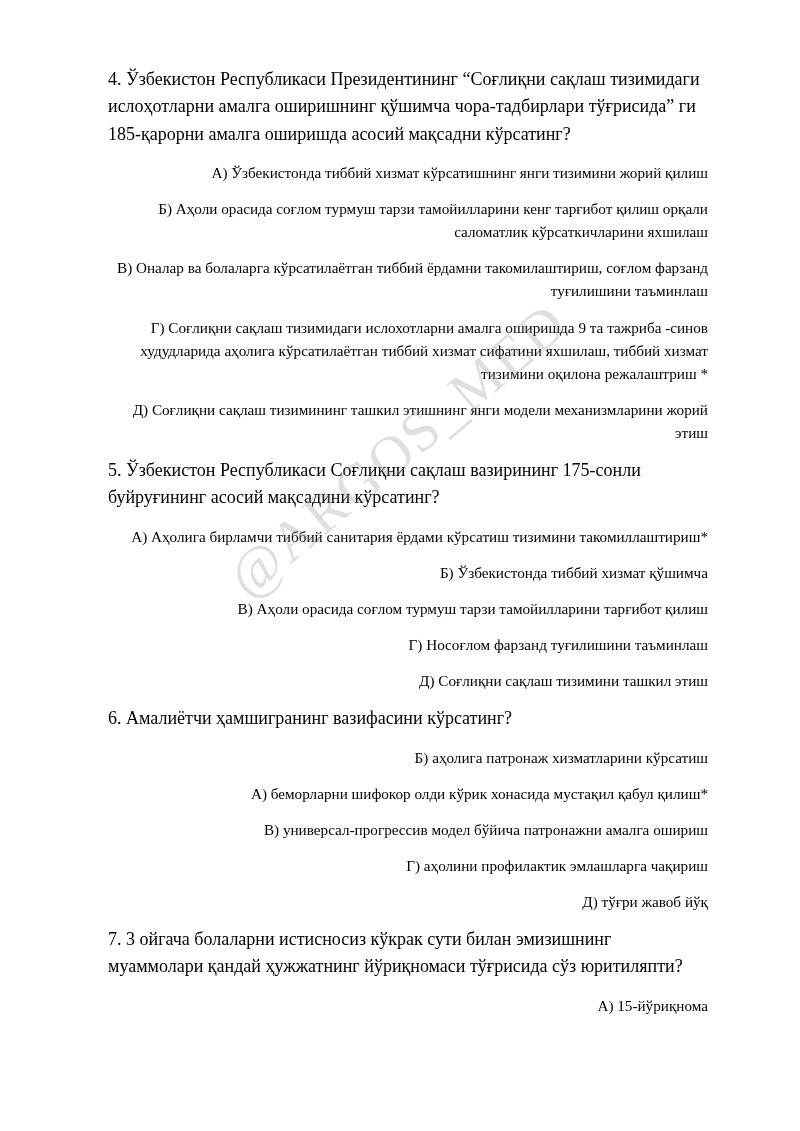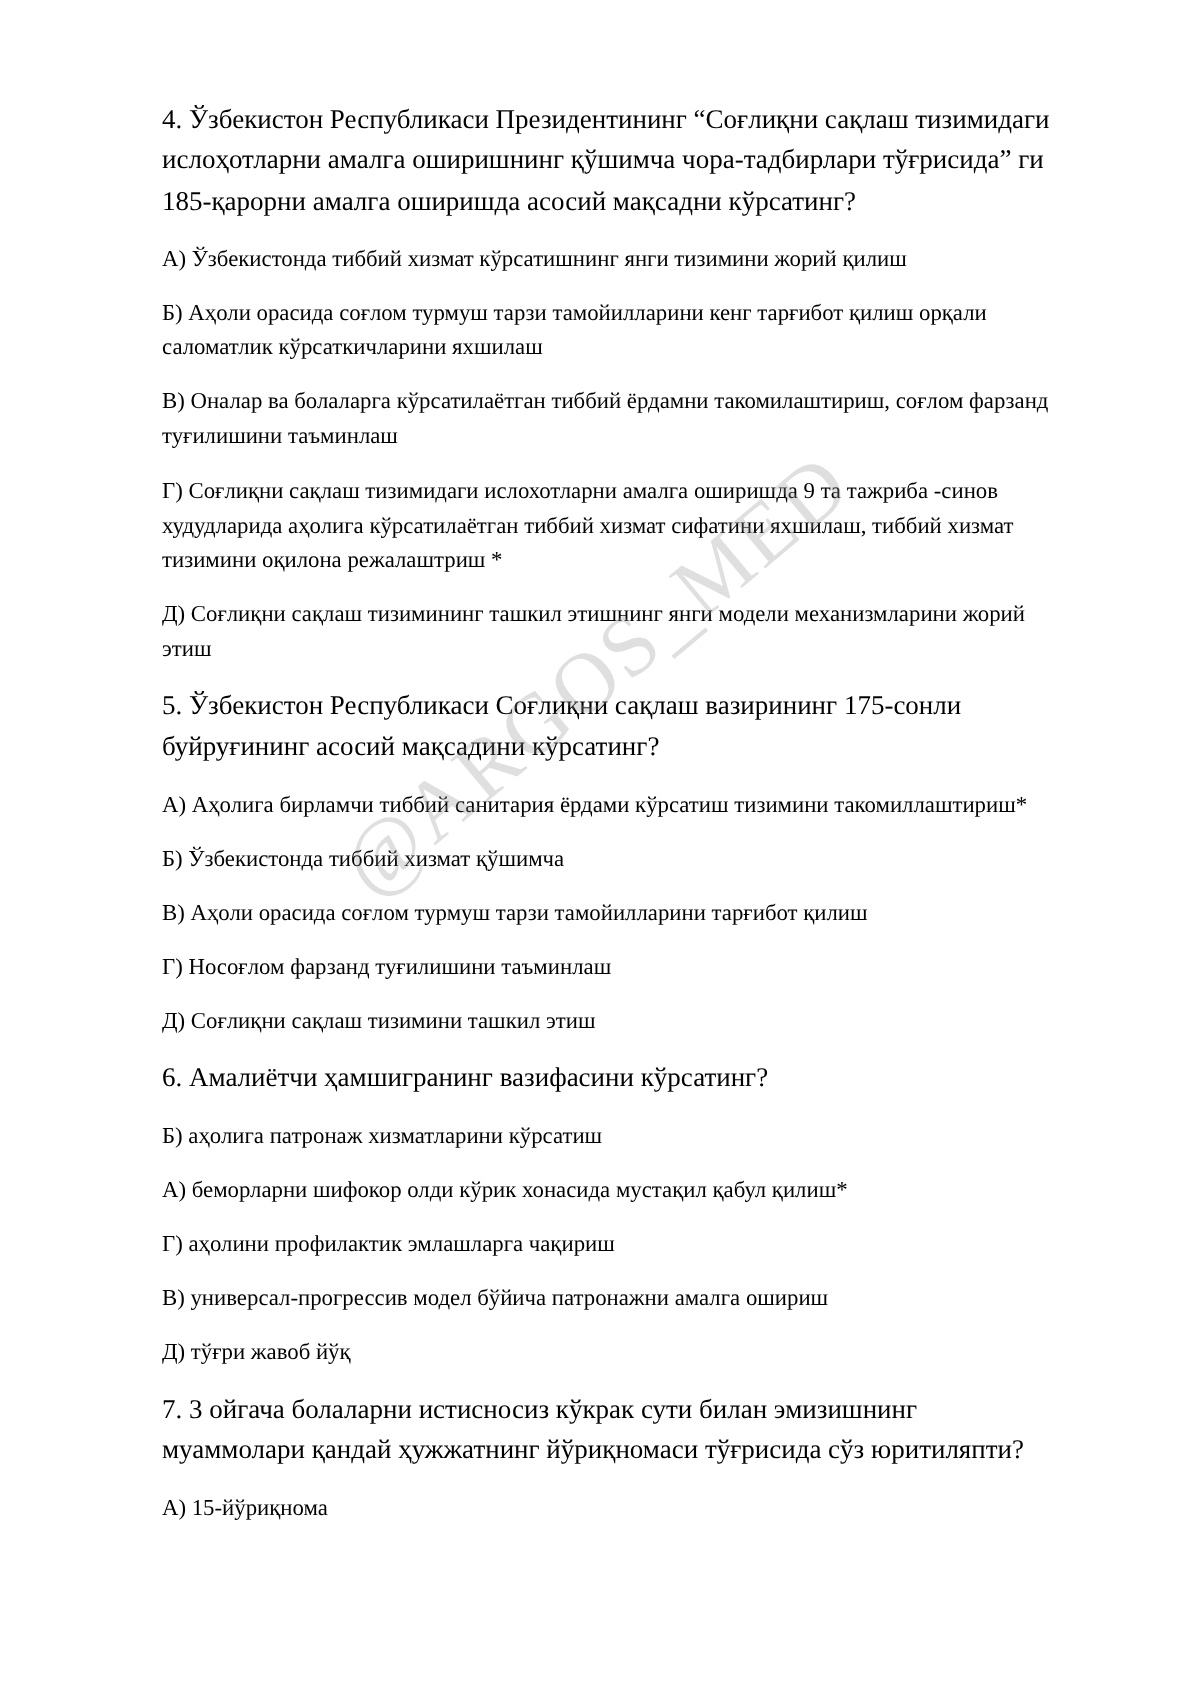--- a/index.html
+++ b/index.html
@@ -27,21 +27,21 @@
     font-size: 18px;
     line-height: 1.52;
     margin: 0 0 13px 0;
     text-align: left;
   }
   .a {
     font-weight: normal;
     font-size: 15.2px;
     line-height: 1.52;
     margin: 0 0 13px 0;
-    text-align: left;
+    text-align: right;
   }
   .block + .block {
     margin-top: 13px;
   }
   .watermark {
     position: absolute;
     left: 0;
     top: 0;
     width: 800px;
     height: 1131px;
@@ -84,22 +84,22 @@
       <p class="a">Б) Ўзбекистонда тиббий хизмат қўшимча</p>
       <p class="a">В) Аҳоли орасида соғлом турмуш тарзи тамойилларини  тарғибот қилиш</p>
       <p class="a">Г) Носоғлом фарзанд туғилишини таъминлаш</p>
       <p class="a">Д) Соғлиқни сақлаш тизимини ташкил этиш</p>
     </div>
 
     <div class="block">
       <p class="q">6. Амалиётчи ҳамшигранинг вазифасини кўрсатинг?</p>
       <p class="a">Б) аҳолига патронаж хизматларини кўрсатиш</p>
       <p class="a">А) беморларни шифокор олди кўрик хонасида мустақил қабул қилиш*</p>
+      <p class="a">В) универсал-прогрессив модел бўйича патронажни амалга ошириш</p>
       <p class="a">Г) аҳолини профилактик эмлашларга чақириш</p>
-      <p class="a">В) универсал-прогрессив модел бўйича патронажни амалга ошириш</p>
       <p class="a">Д) тўғри жавоб йўқ</p>
     </div>
 
     <div class="block">
       <p class="q">7.  3 ойгача болаларни истисносиз кўкрак сути билан эмизишнинг муаммолари қандай ҳужжатнинг йўриқномаси тўғрисида сўз юритиляпти?</p>
       <p class="a">А) 15-йўриқнома</p>
     </div>
 
   </div>
 

